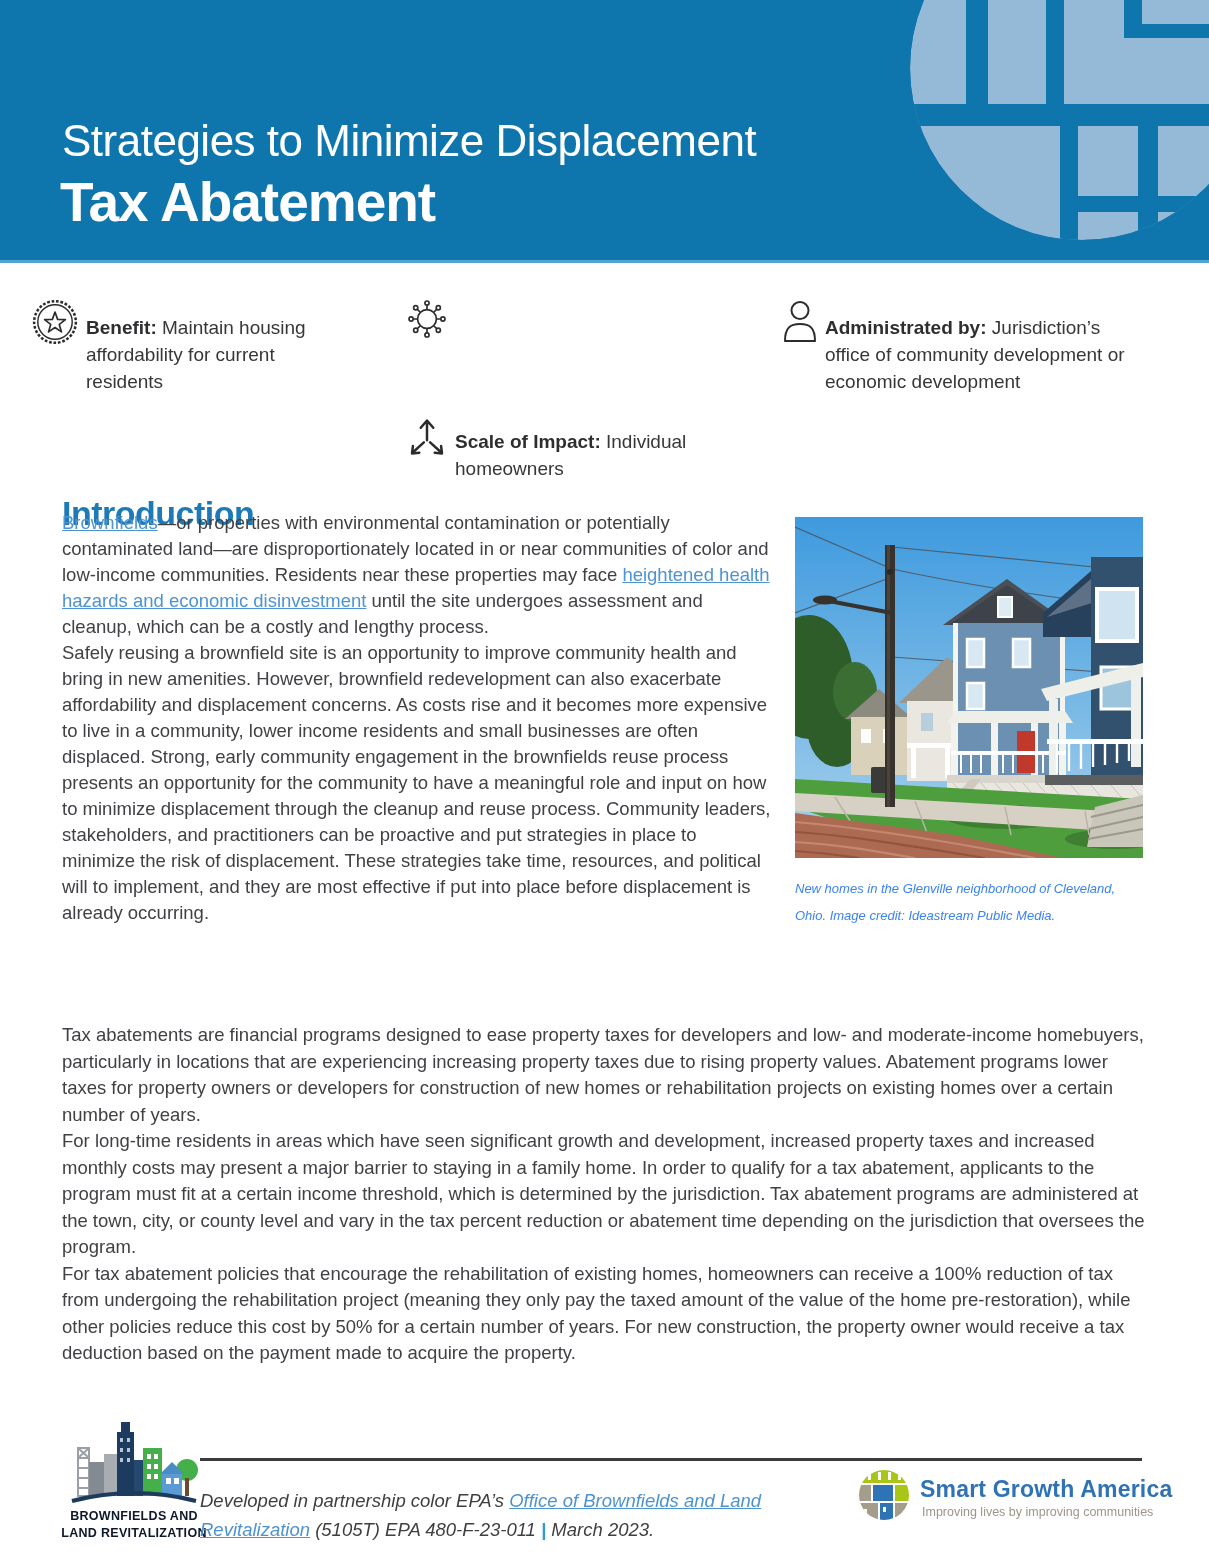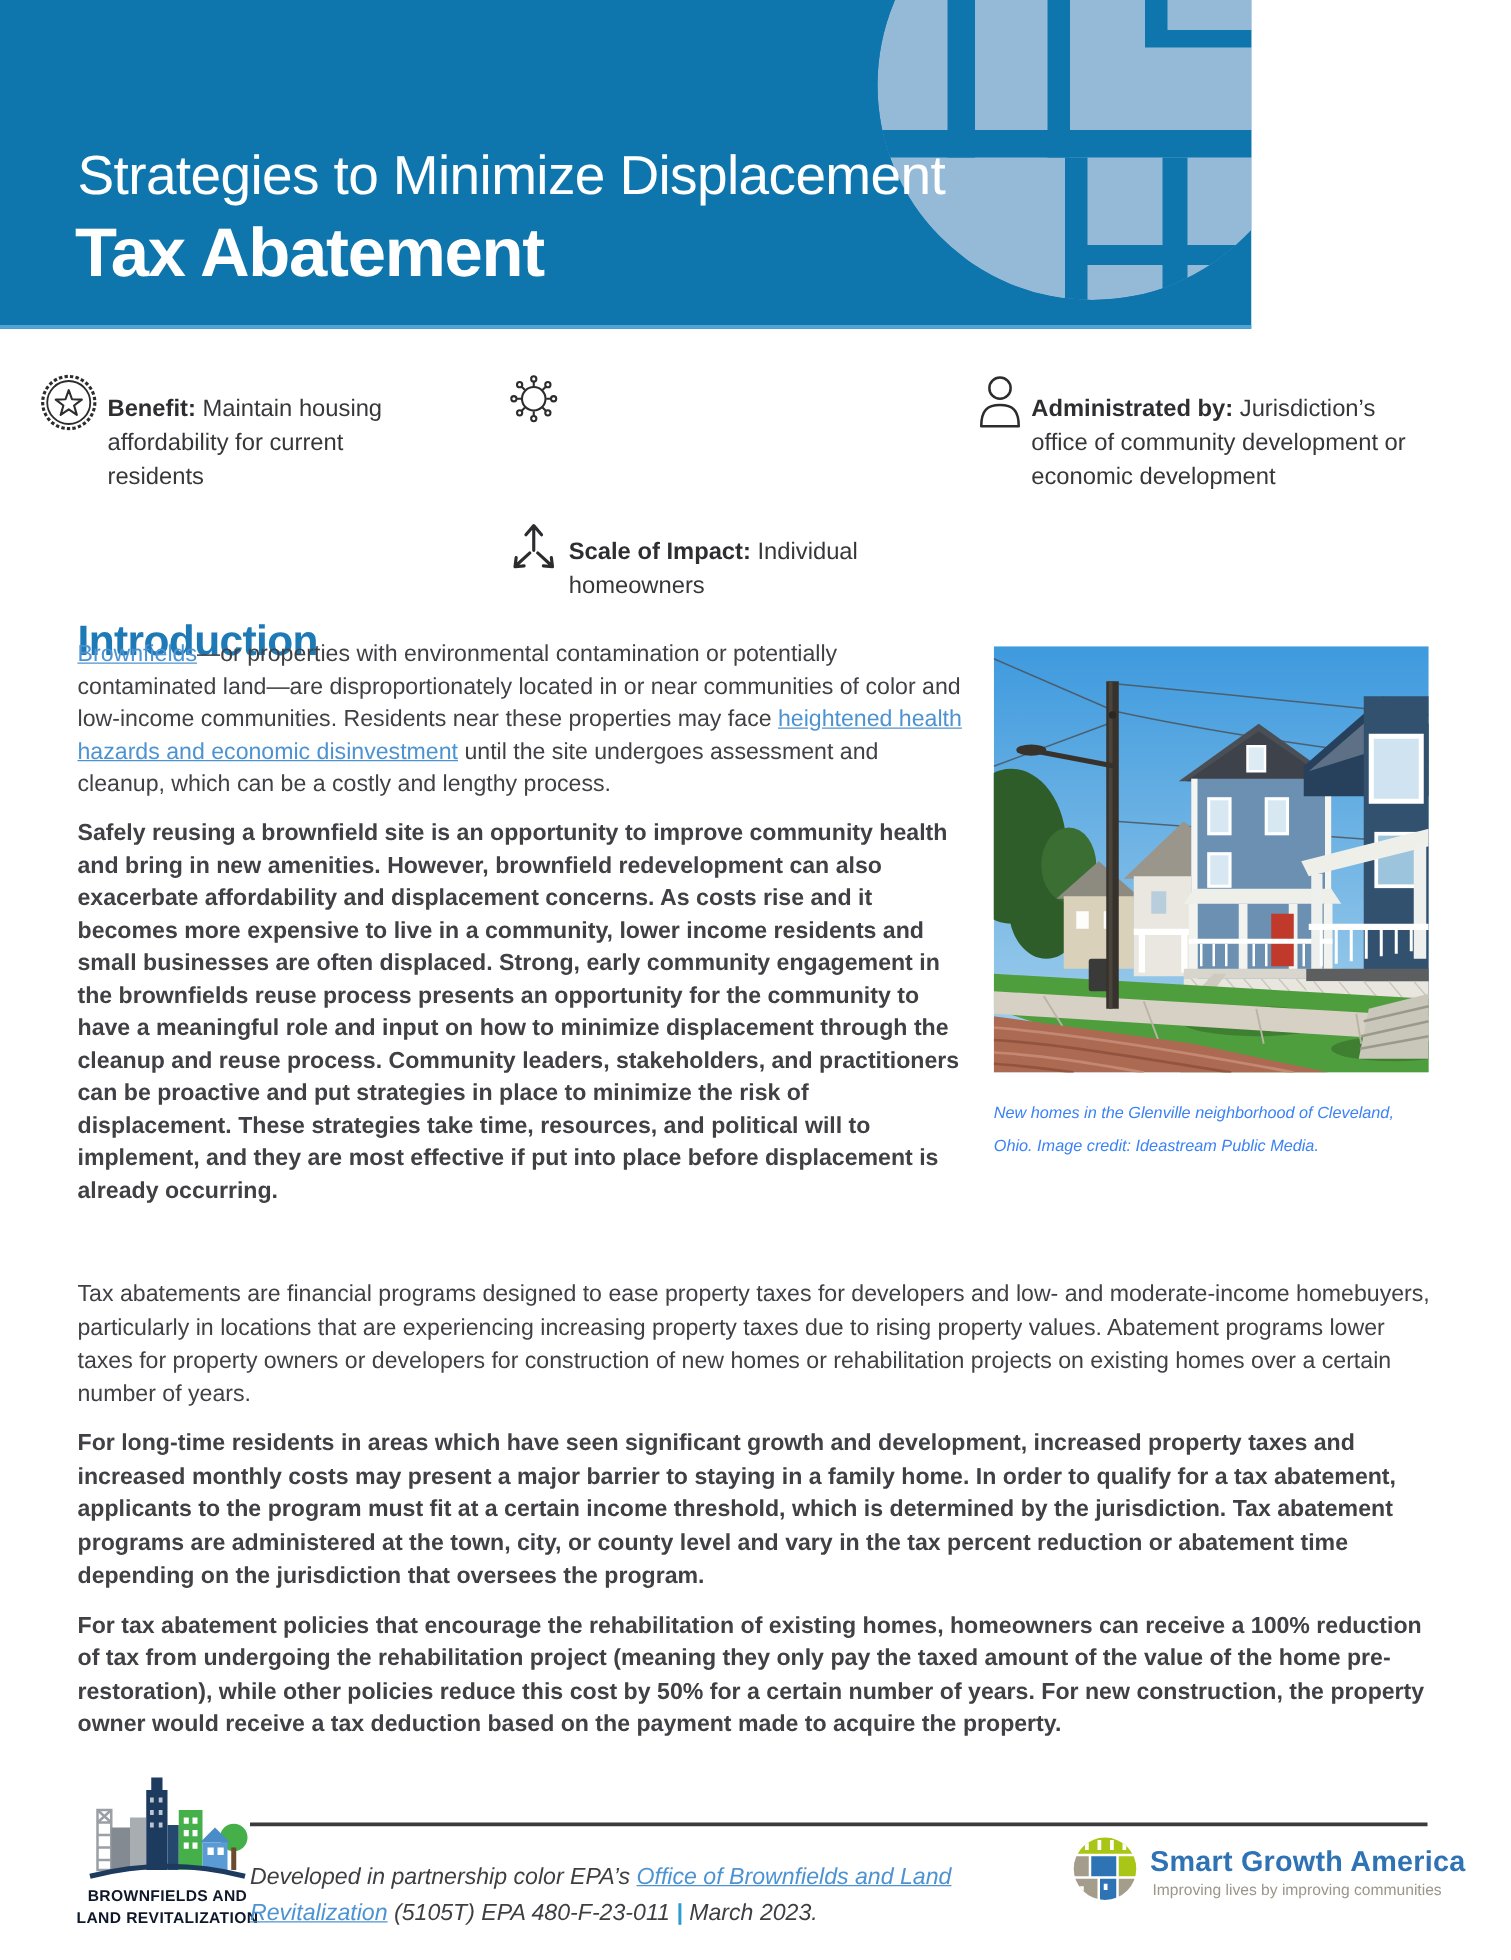--- a/index.html
+++ b/index.html
@@ -1,38 +1,38 @@
 <!DOCTYPE html>
 <html><head>
 <meta charset="utf-8">
 <style>
   html,body{margin:0;padding:0;background:#ffffff;}
   .page{position:relative;width:1209px;height:1568px;background:#ffffff;overflow:hidden;
         font-family:"Liberation Sans",sans-serif;color:#414045;}
   
-  .hero{position:absolute;left:0;top:0;width:1001px;height:260px;background:#0f76ad;
+  .hero{position:absolute;left:0;top:0;width:1209px;height:260px;background:#0f76ad;
         border-bottom:3px solid #4fa4d4;}
   .hero svg{position:absolute;right:0;top:0;}
   .hero-t1{position:absolute;left:62px;top:116px;font-size:44px;font-weight:400;color:#ffffff;letter-spacing:-0.5px;}
   .hero-t2{position:absolute;left:60px;top:170px;font-size:55px;font-weight:800;color:#ffffff;letter-spacing:-1px;}
   
   .info-icon{position:absolute;}
   .info-text{position:absolute;font-size:19px;line-height:27px;color:#37373a;}
   .info-text b{font-weight:700;color:#2e2e31;}
   .it-benefit{left:86px;top:295px;width:262px;}
   .it-problem{left:455px;top:295px;width:312px;}
   .it-scale{left:455px;top:409px;width:300px;}
   .it-admin{left:825px;top:295px;width:320px;}
   
   .sec-heading{position:absolute;font-size:34px;font-weight:800;color:#1e7ab6;letter-spacing:-0.5px;}
   .h-intro{left:62px;top:466px;}
   .h-tool{left:62px;top:978px;}
   .body-col{position:absolute;font-size:18.5px;line-height:26px;color:#414045;}
   .body-col p{margin:0;}
-  .body-col p + p{margin-top:13px;font-weight:bold;}
+  .body-col p + p{}
   .intro-col{left:62px;top:510px;width:712px;}
   .tool-col{left:62px;top:1022px;width:1090px;line-height:26.5px;}
   a.doclink{color:#4e93d1;text-decoration:underline;}
   
   .figure{position:absolute;left:795px;top:517px;width:348px;}
   .figure figcaption{margin-top:14px;width:345px;font-size:13px;line-height:26.5px;
                      font-style:italic;color:#3b82f6;}
   
   .bf-logo{position:absolute;left:56px;top:1408px;width:156px;text-align:center;}
   .bf-logo .bf-text{font-size:12.5px;font-weight:800;line-height:1.35;color:#0f172a;letter-spacing:0.3px;}

